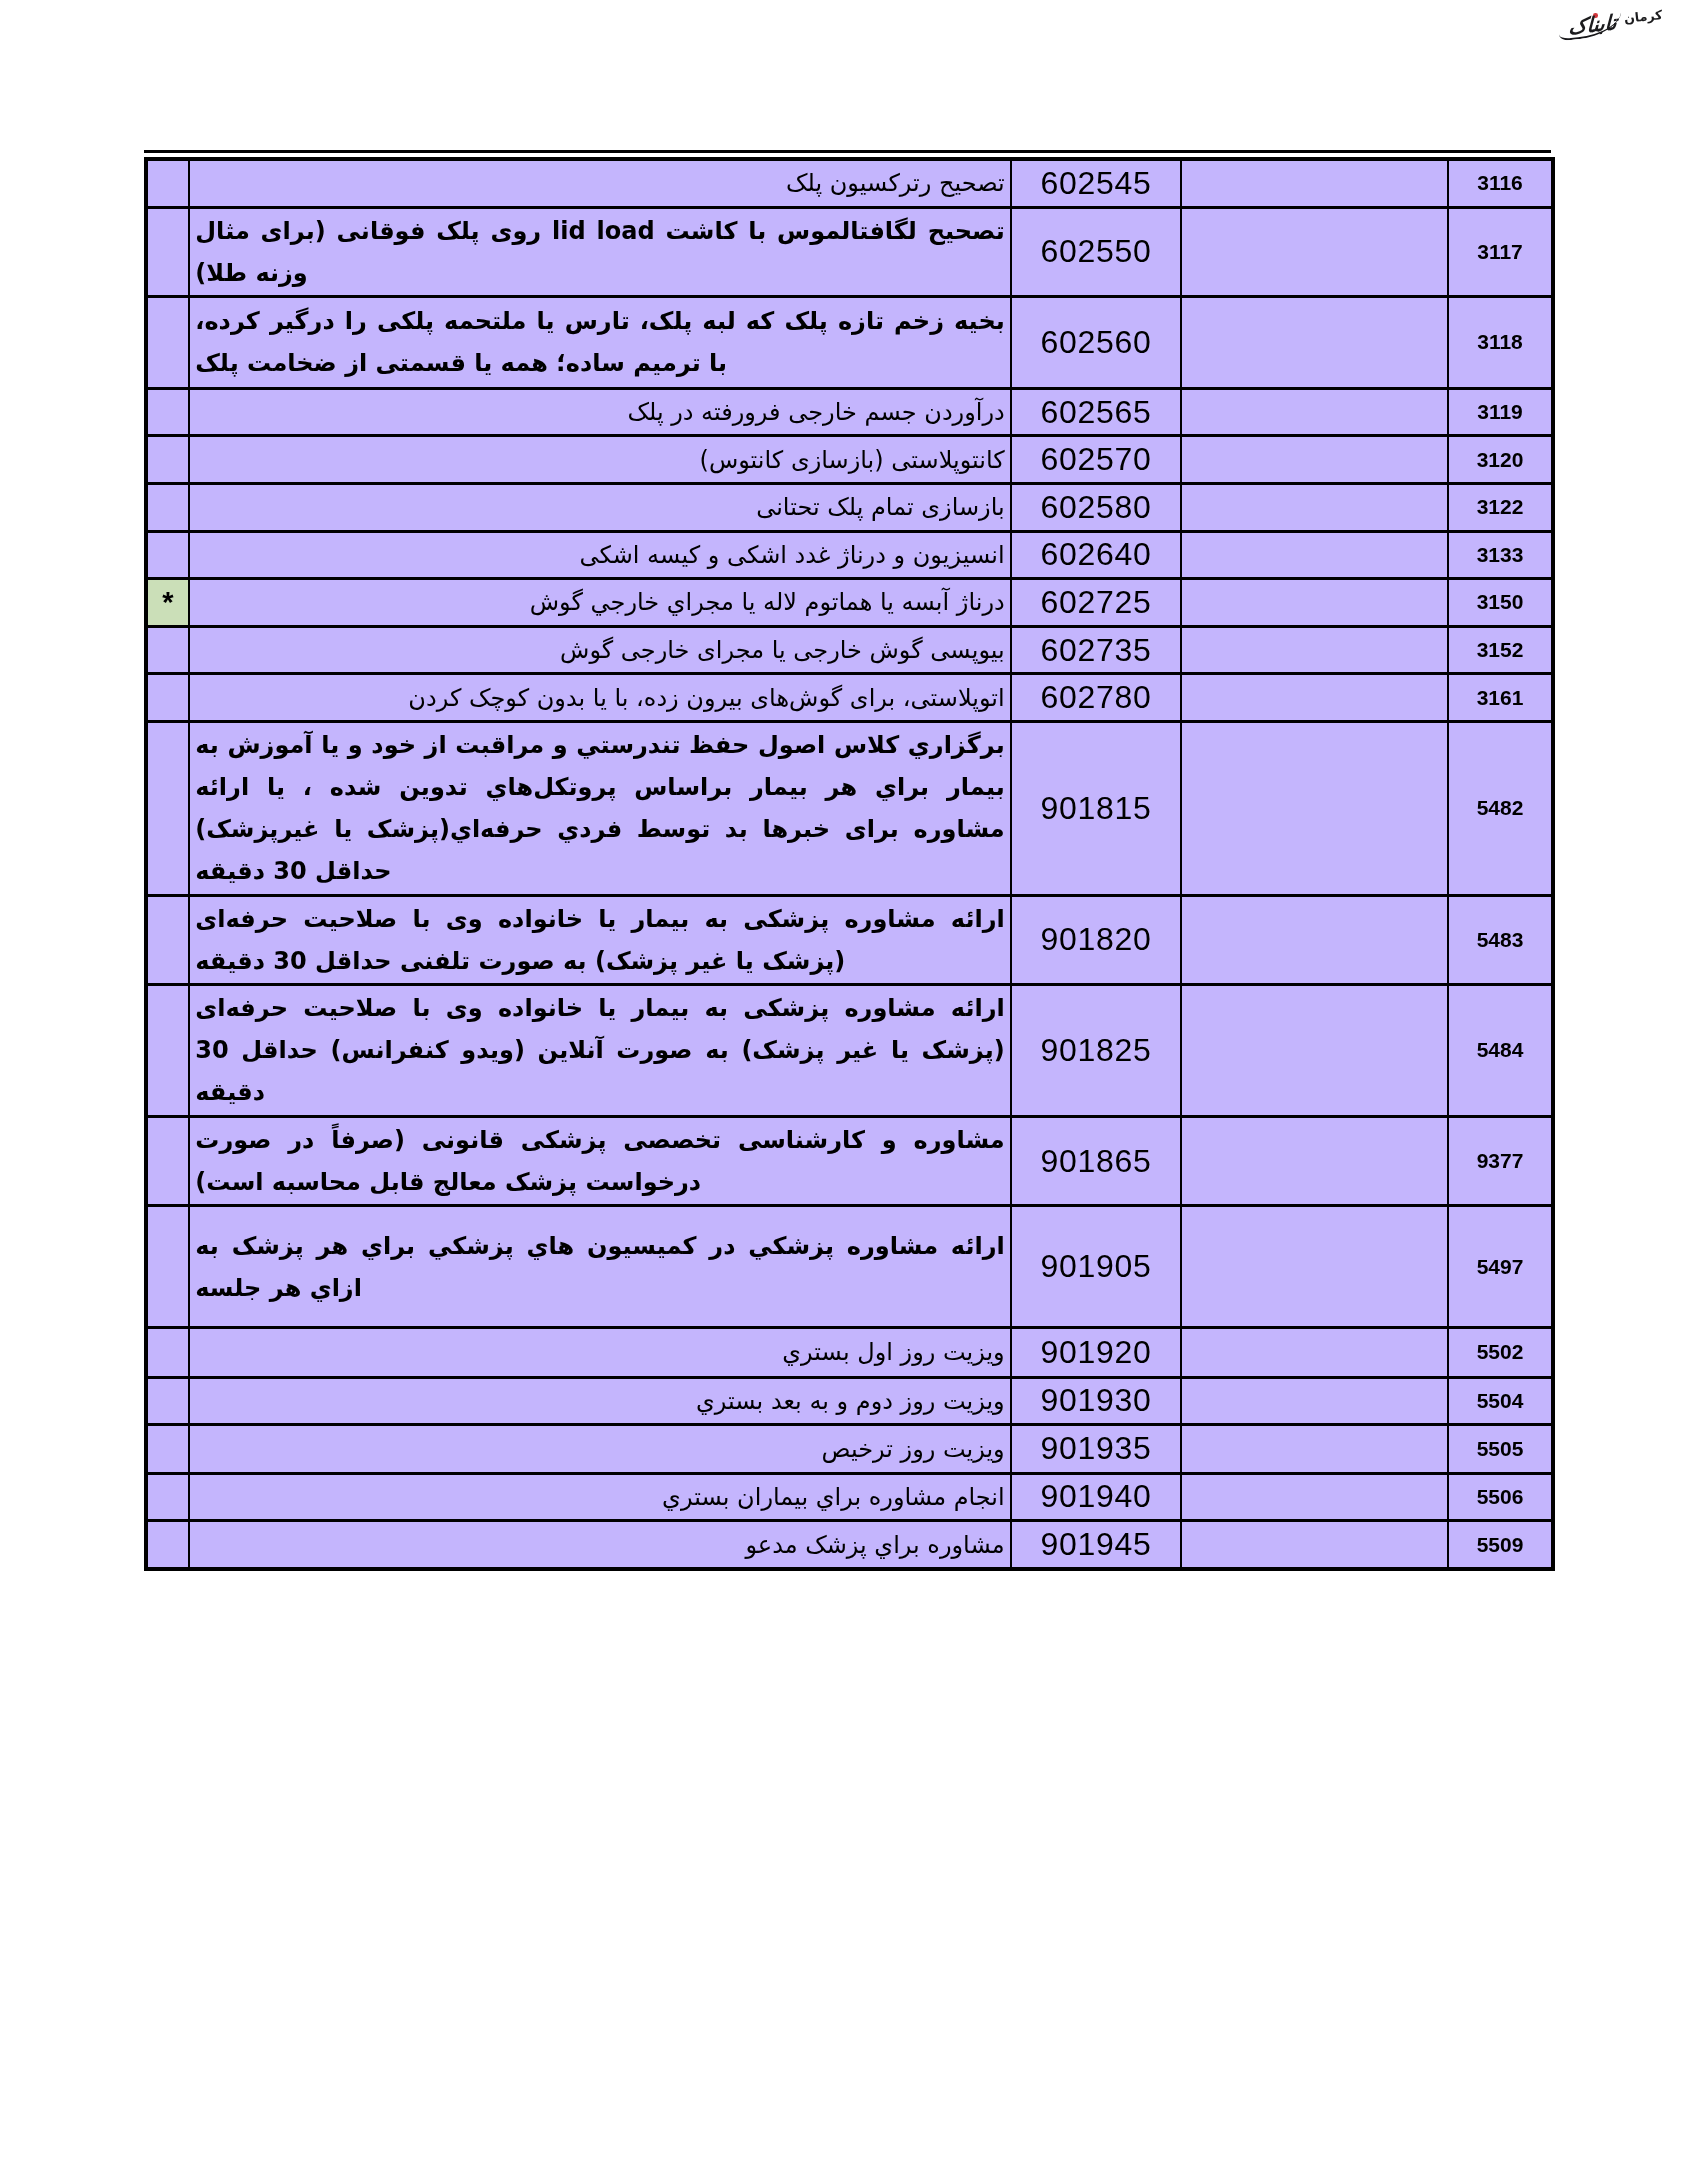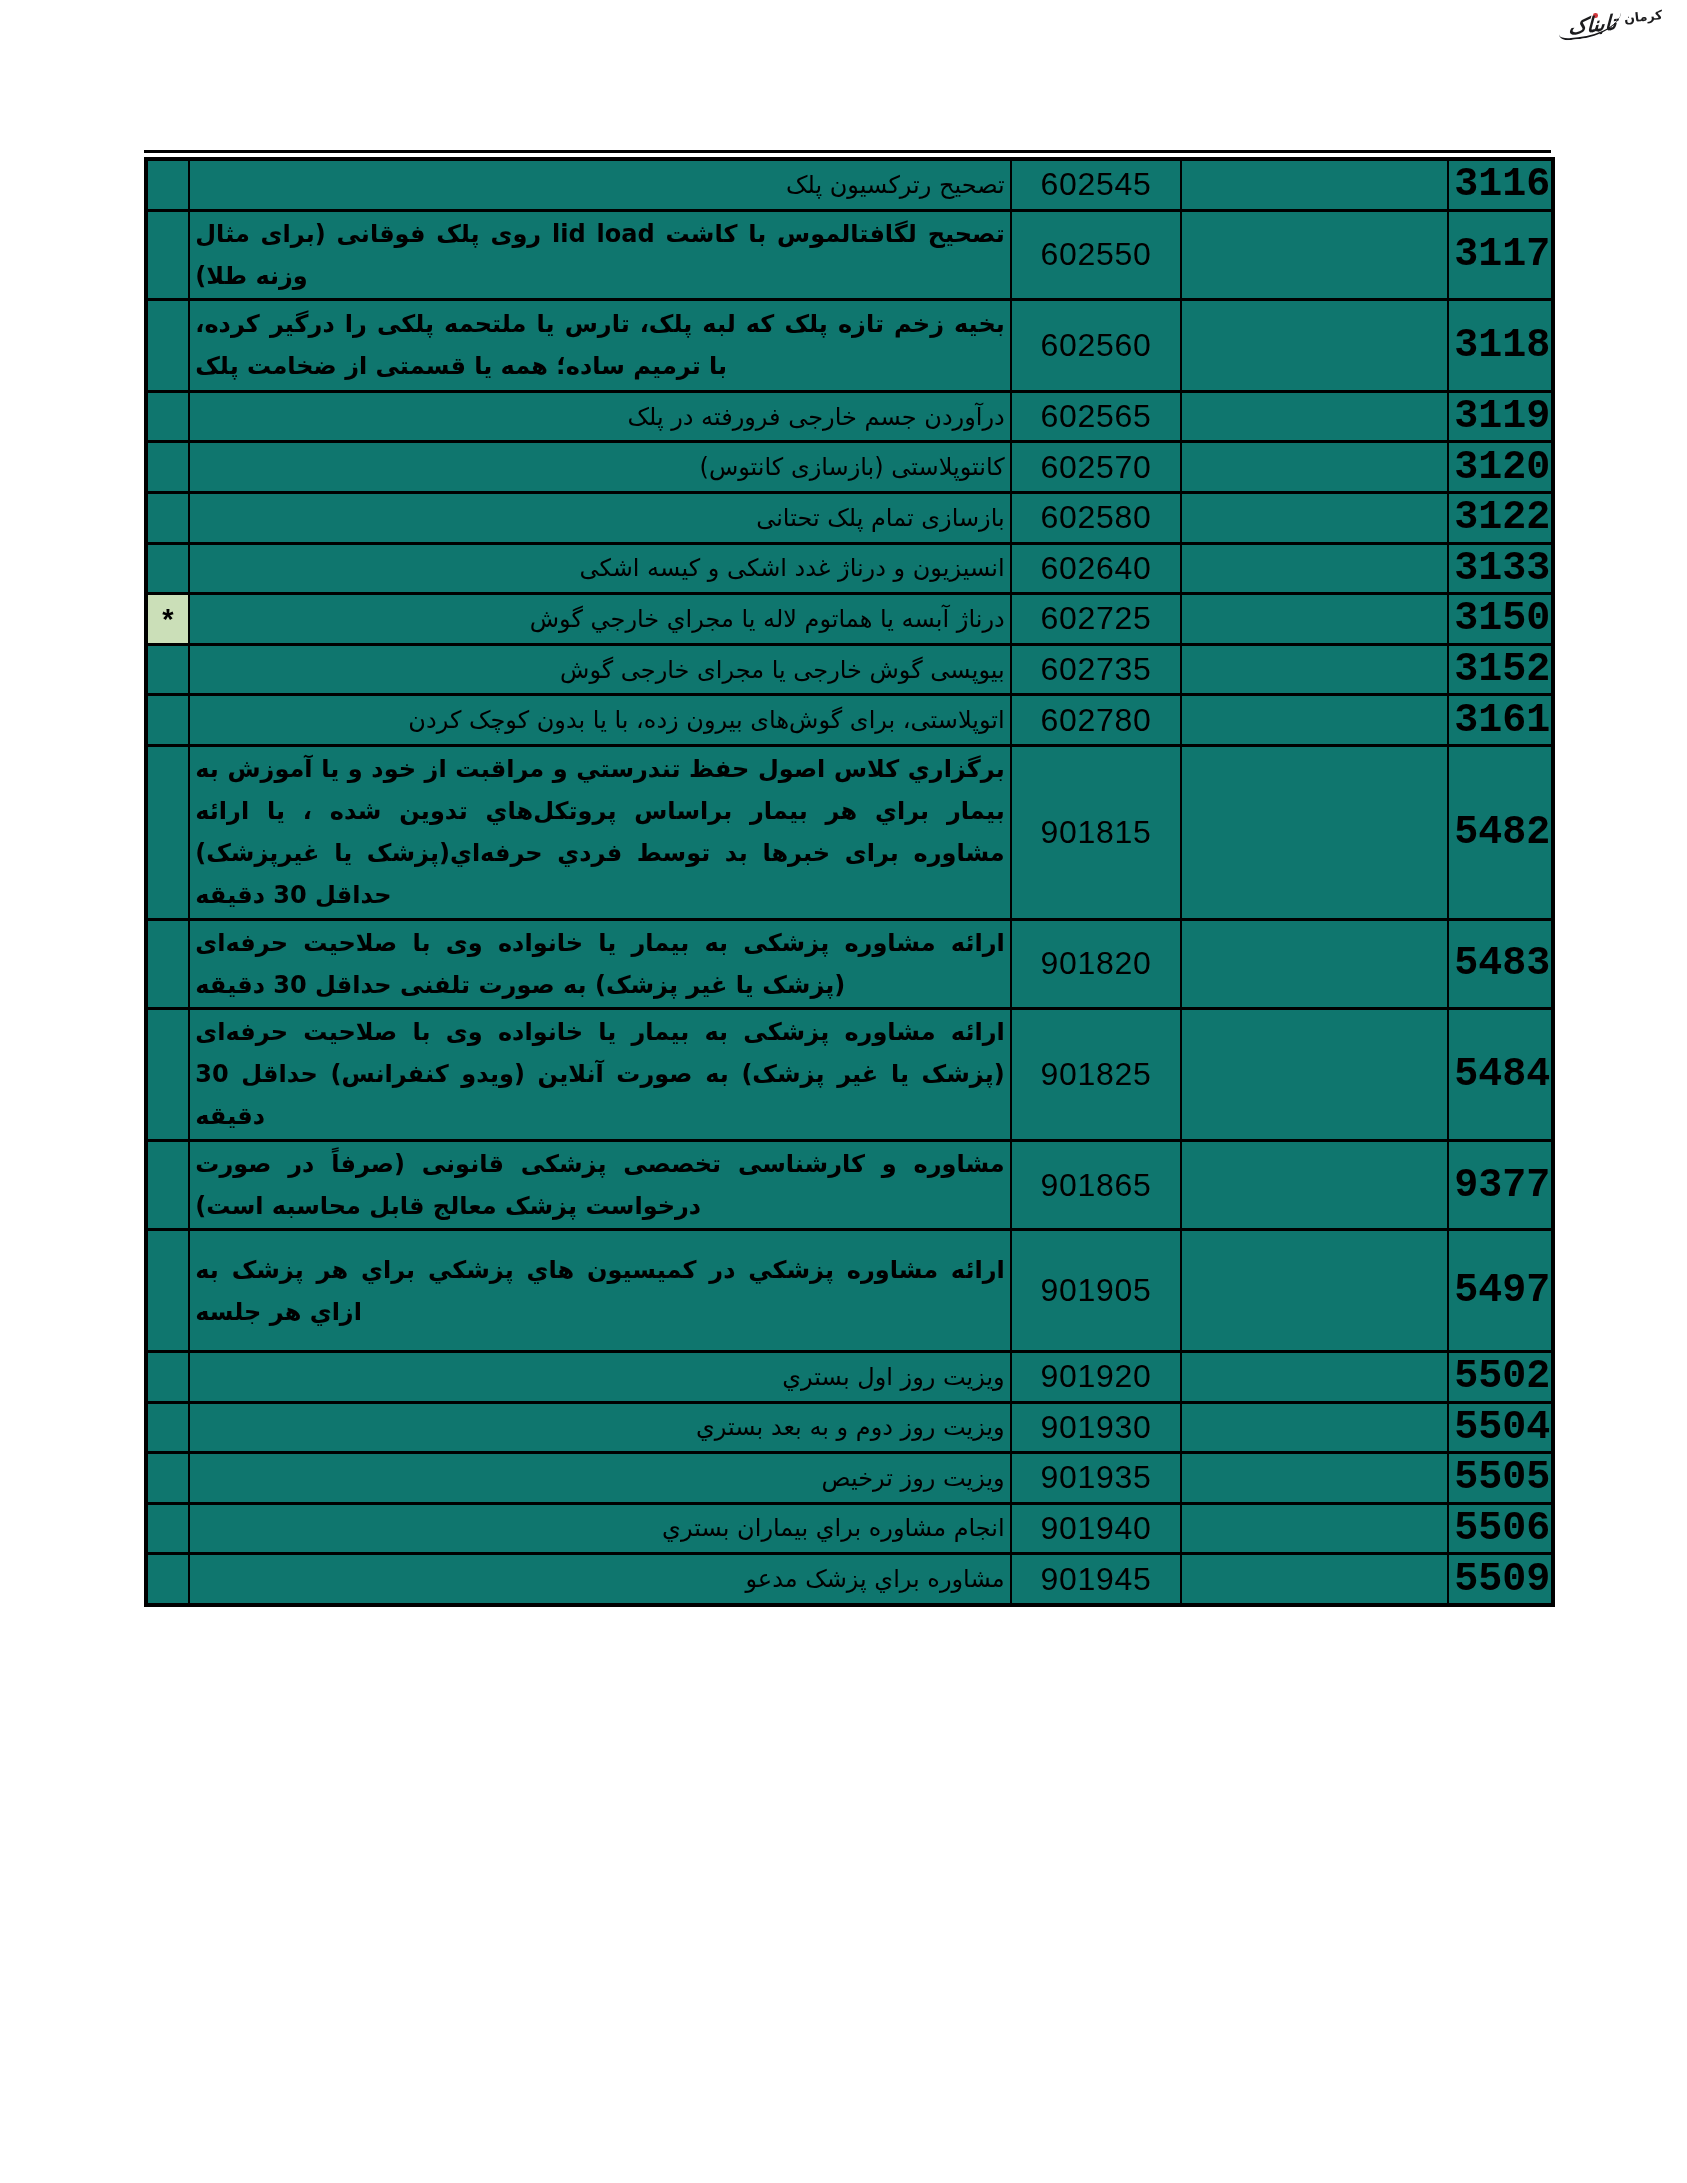--- a/index.html
+++ b/index.html
@@ -31,21 +31,21 @@
     position:absolute;left:17px;top:4px;width:4.6px;height:4.6px;border-radius:50%;
   }
   
   .topline{
     position:absolute;left:144px;top:150px;width:1407px;height:2.6px;background:#000;
   }
   table.tariff{
     position:absolute;left:144px;top:157px;width:1407px;
     border-collapse:collapse;table-layout:fixed;
     border:4px solid #000;
-    background:#0f766e;
+    background:#c4b5fd;
   }
   table.tariff td{
     border-left:2.6px solid #000;border-right:2.6px solid #000;
     border-top:3.3px solid #000;border-bottom:3.3px solid #000;
     vertical-align:middle;
     overflow:hidden;
     padding:1.3px 5.3px;
     color:#000;
   }
   td.star{
@@ -61,22 +61,22 @@
     text-align:justify;text-align-last:left;font-weight:bold;
   }
   td.code{
     text-align:center;direction:ltr;
     font-family:"Liberation Sans",sans-serif;
     font-size:32px;font-weight:normal;letter-spacing:0.7px;margin-left:9px;
   }
   td.blank{}
   td.num{
     text-align:center;direction:ltr;
-    font-family:Liberation Mono, monospace;
-    font-size:40px;font-weight:bold;
+    font-family:Liberation Sans, sans-serif;
+    font-size:21px;font-weight:bold;
   }
 </style>
 </head>
 <body>
 
 <div class="logo">
   <span class="dot" style="background: rgb(210, 55, 60);"></span>
   <span class="brand">تابناک</span>
   <span class="city">کرمان</span>
 </div>

